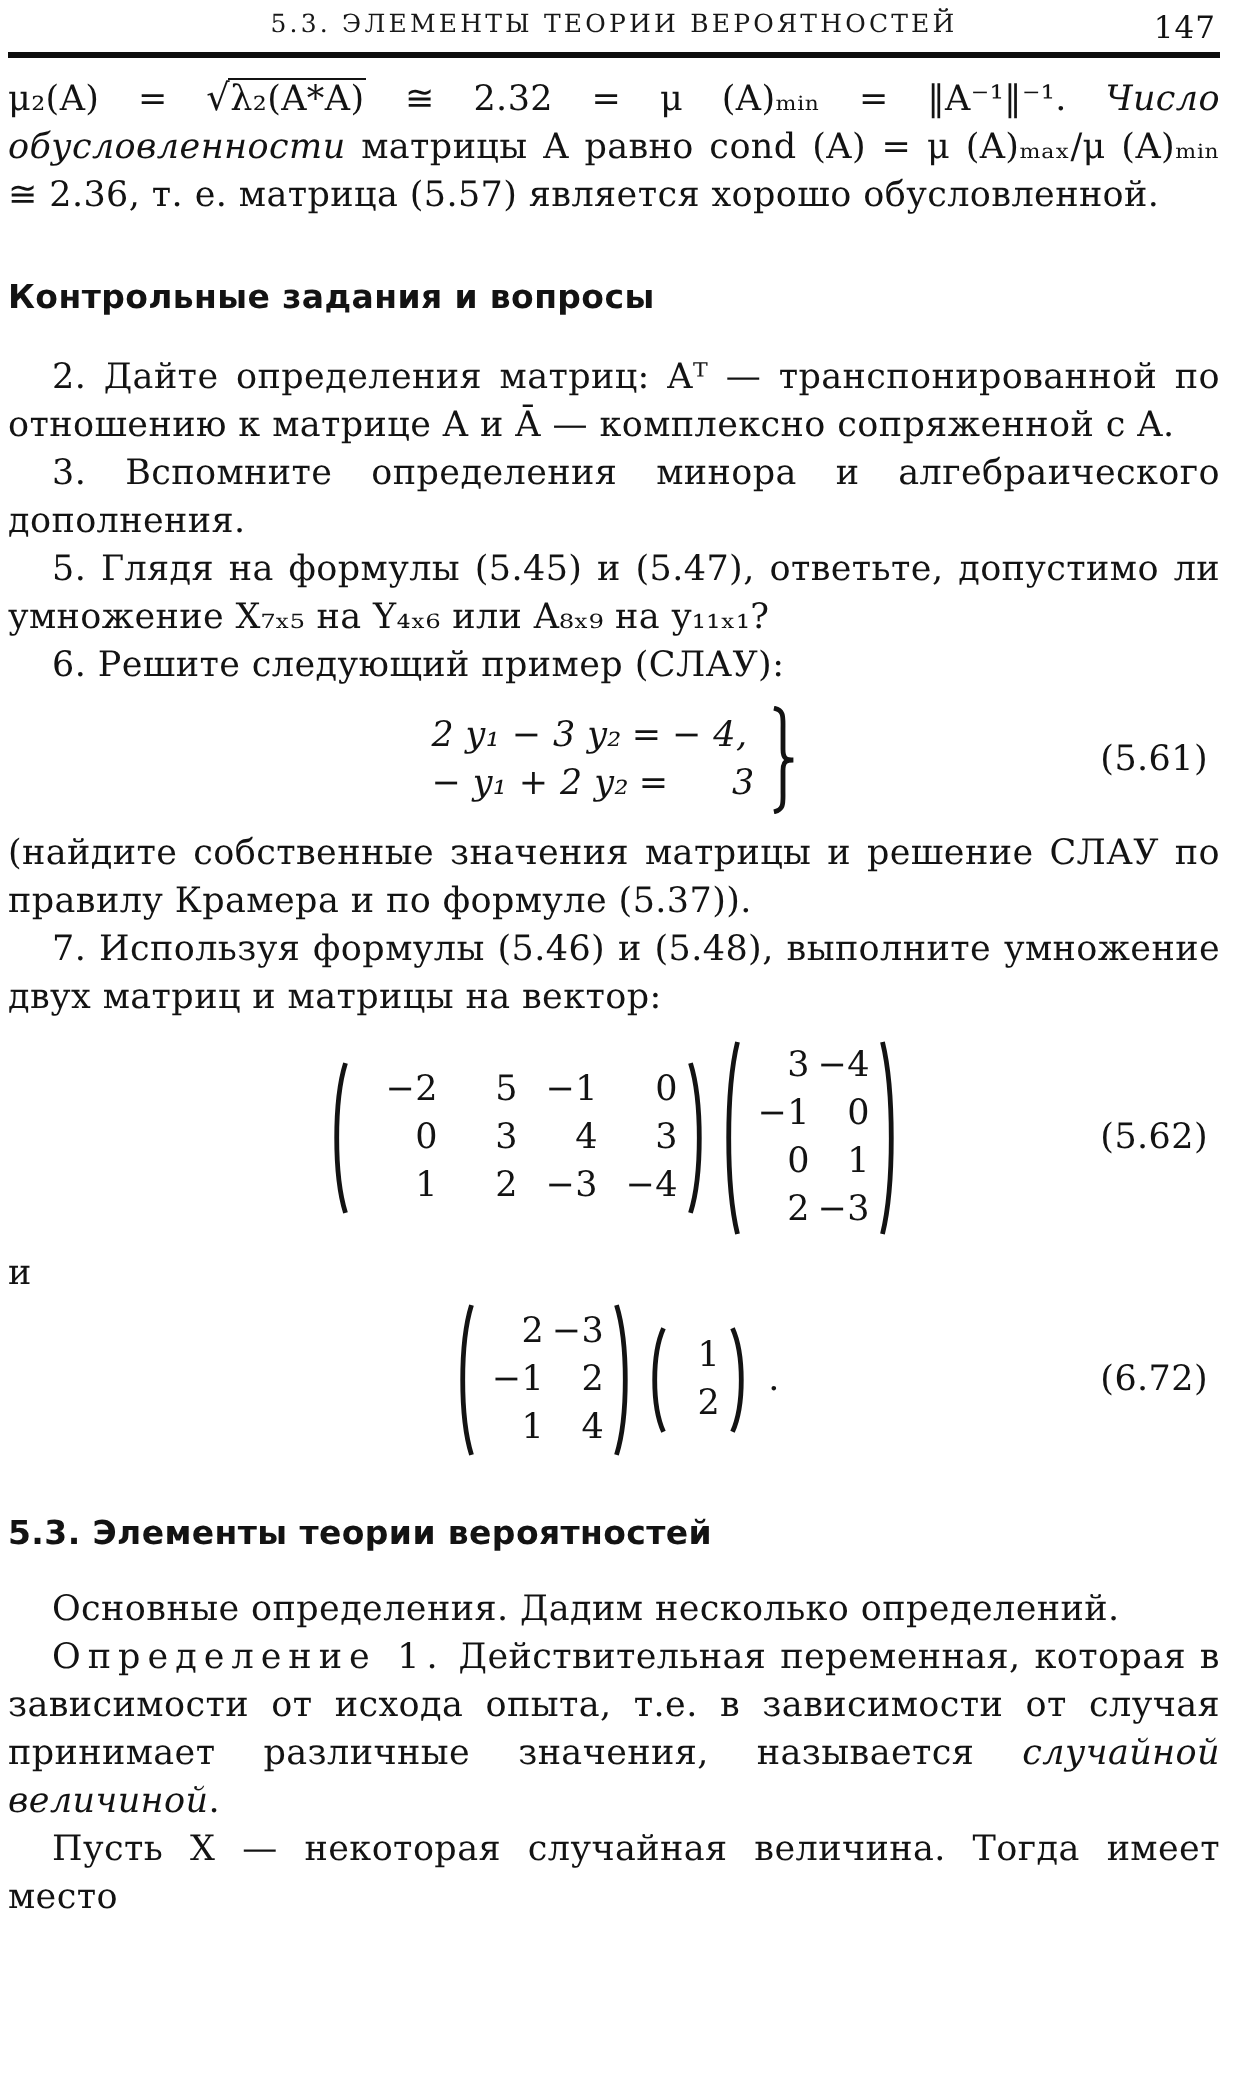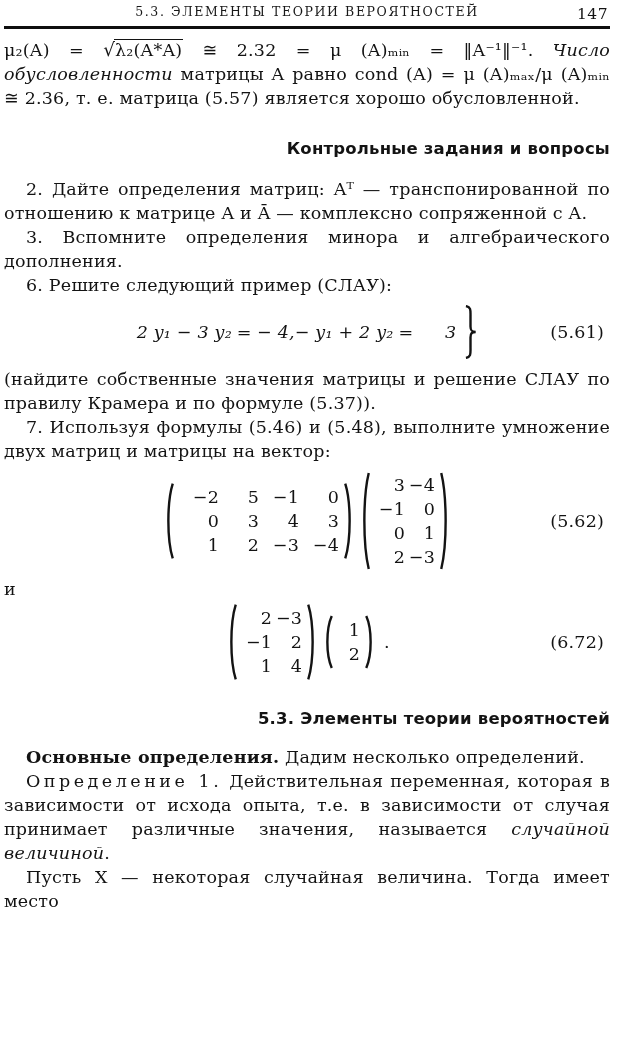--- a/index.html
+++ b/index.html
@@ -18,35 +18,35 @@
   }
   .page-number{
     position:absolute;right:2px;top:2px;font-size:15.5px;letter-spacing:.5px;text-align:center;
   }
   .head-rule{border:none;border-top:3px solid #0e0e0e;margin:2px 0 0 0;}
   
   p{margin:0;text-align:justify;}
   .indent{text-indent:22px;}
   .intro{margin-top:9px;}
   .it{font-style:italic;}
-  .b{font-weight:bold;}
+  .b{font-weight:normal;}
   .sperr{letter-spacing:3.5px;}
   .h-sans{
     font-family:"DejaVu Sans","Liberation Sans",sans-serif;
-    font-weight:bold;font-size:16.5px;text-align:right;letter-spacing:.2px;
+    font-weight:bold;font-size:16.5px;text-align:left;letter-spacing:.2px;
   }
   .h-exercises{margin-top:27px;margin-bottom:16px;}
   .h-section{margin-top:26px;margin-bottom:14px;}
   .sqrt-sign{font-size:1.05em;margin-right:-1px;}
   .sqrt-body{border-top:1.7px solid #131313;padding:0 1px;}
   
   .eqrow{position:relative;display:flex;justify-content:center;align-items:center;}
   .eqnum{position:absolute;right:6px;top:50%;transform:translateY(-50%);letter-spacing:.2px;}
   .eq61-wrap{margin:8px 0 8px 0;}
-  .sys{display:flex;flex-direction:row;font-style:italic;}
+  .sys{display:flex;flex-direction:column;font-style:italic;}
   .sysrow{display:flex;}
   .sysrow .lhs{display:inline-block;min-width:92px;text-align:right;}
   .sysrow .eqs{display:inline-block;padding:0 5px;font-style:normal;}
   .sysrow .rhs{display:inline-block;min-width:38px;text-align:right;}
   .brace{width:13px;height:54px;margin-left:8px;}
   .paren{width:13px;}
   .matrix{display:flex;align-items:center;margin:0 2px;}
   .mbody{display:flex;flex-direction:column;padding:0 3px;}
   .mrow{display:flex;justify-content:flex-end;line-height:24px;}
   .mcell{width:40px;text-align:right;}
@@ -70,20 +70,21 @@
     <span class="page-number">147</span>
   </div>
   <hr class="head-rule">
 
   <p class="intro"><span>μ₂(A) = </span><span class="sqrt-sign">√</span><span class="sqrt-body">λ₂(A*A)</span><span> ≅ 2.32 = μ (A)ₘᵢₙ = ‖A⁻¹‖⁻¹. </span><span class="it">Число обусловленности</span><span> матрицы A равно cond (A) = μ (A)ₘₐₓ/μ (A)ₘᵢₙ ≅ 2.36, т. е. матрица (5.57) является хорошо обусловленной.</span></p>
 
   <h2 class="h-sans h-exercises">Контрольные задания и вопросы</h2>
 
   <p class="indent">2. Дайте определения матриц: Aᵀ — транспонированной по отношению к матрице A и Ā — комплексно сопряженной с A.</p>
   <p class="indent">3. Вспомните определения минора и алгебраического дополнения.</p>
+  <p class="indent">5. Глядя на формулы (5.45) и (5.47), ответьте, допустимо ли умножение X₇ₓ₅ на Y₄ₓ₆ или A₈ₓ₉ на y₁₁ₓ₁?</p>
   <p class="indent">6. Решите следующий пример (СЛАУ):</p>
 
   <div class="eqrow eq61-wrap">
     <div class="sys">
       <div class="sysrow">
         <span class="lhs">2 y₁ − 3 y₂</span>
         <span class="eqs">=</span>
         <span class="rhs">− 4,</span>
       </div>
       <div class="sysrow">

